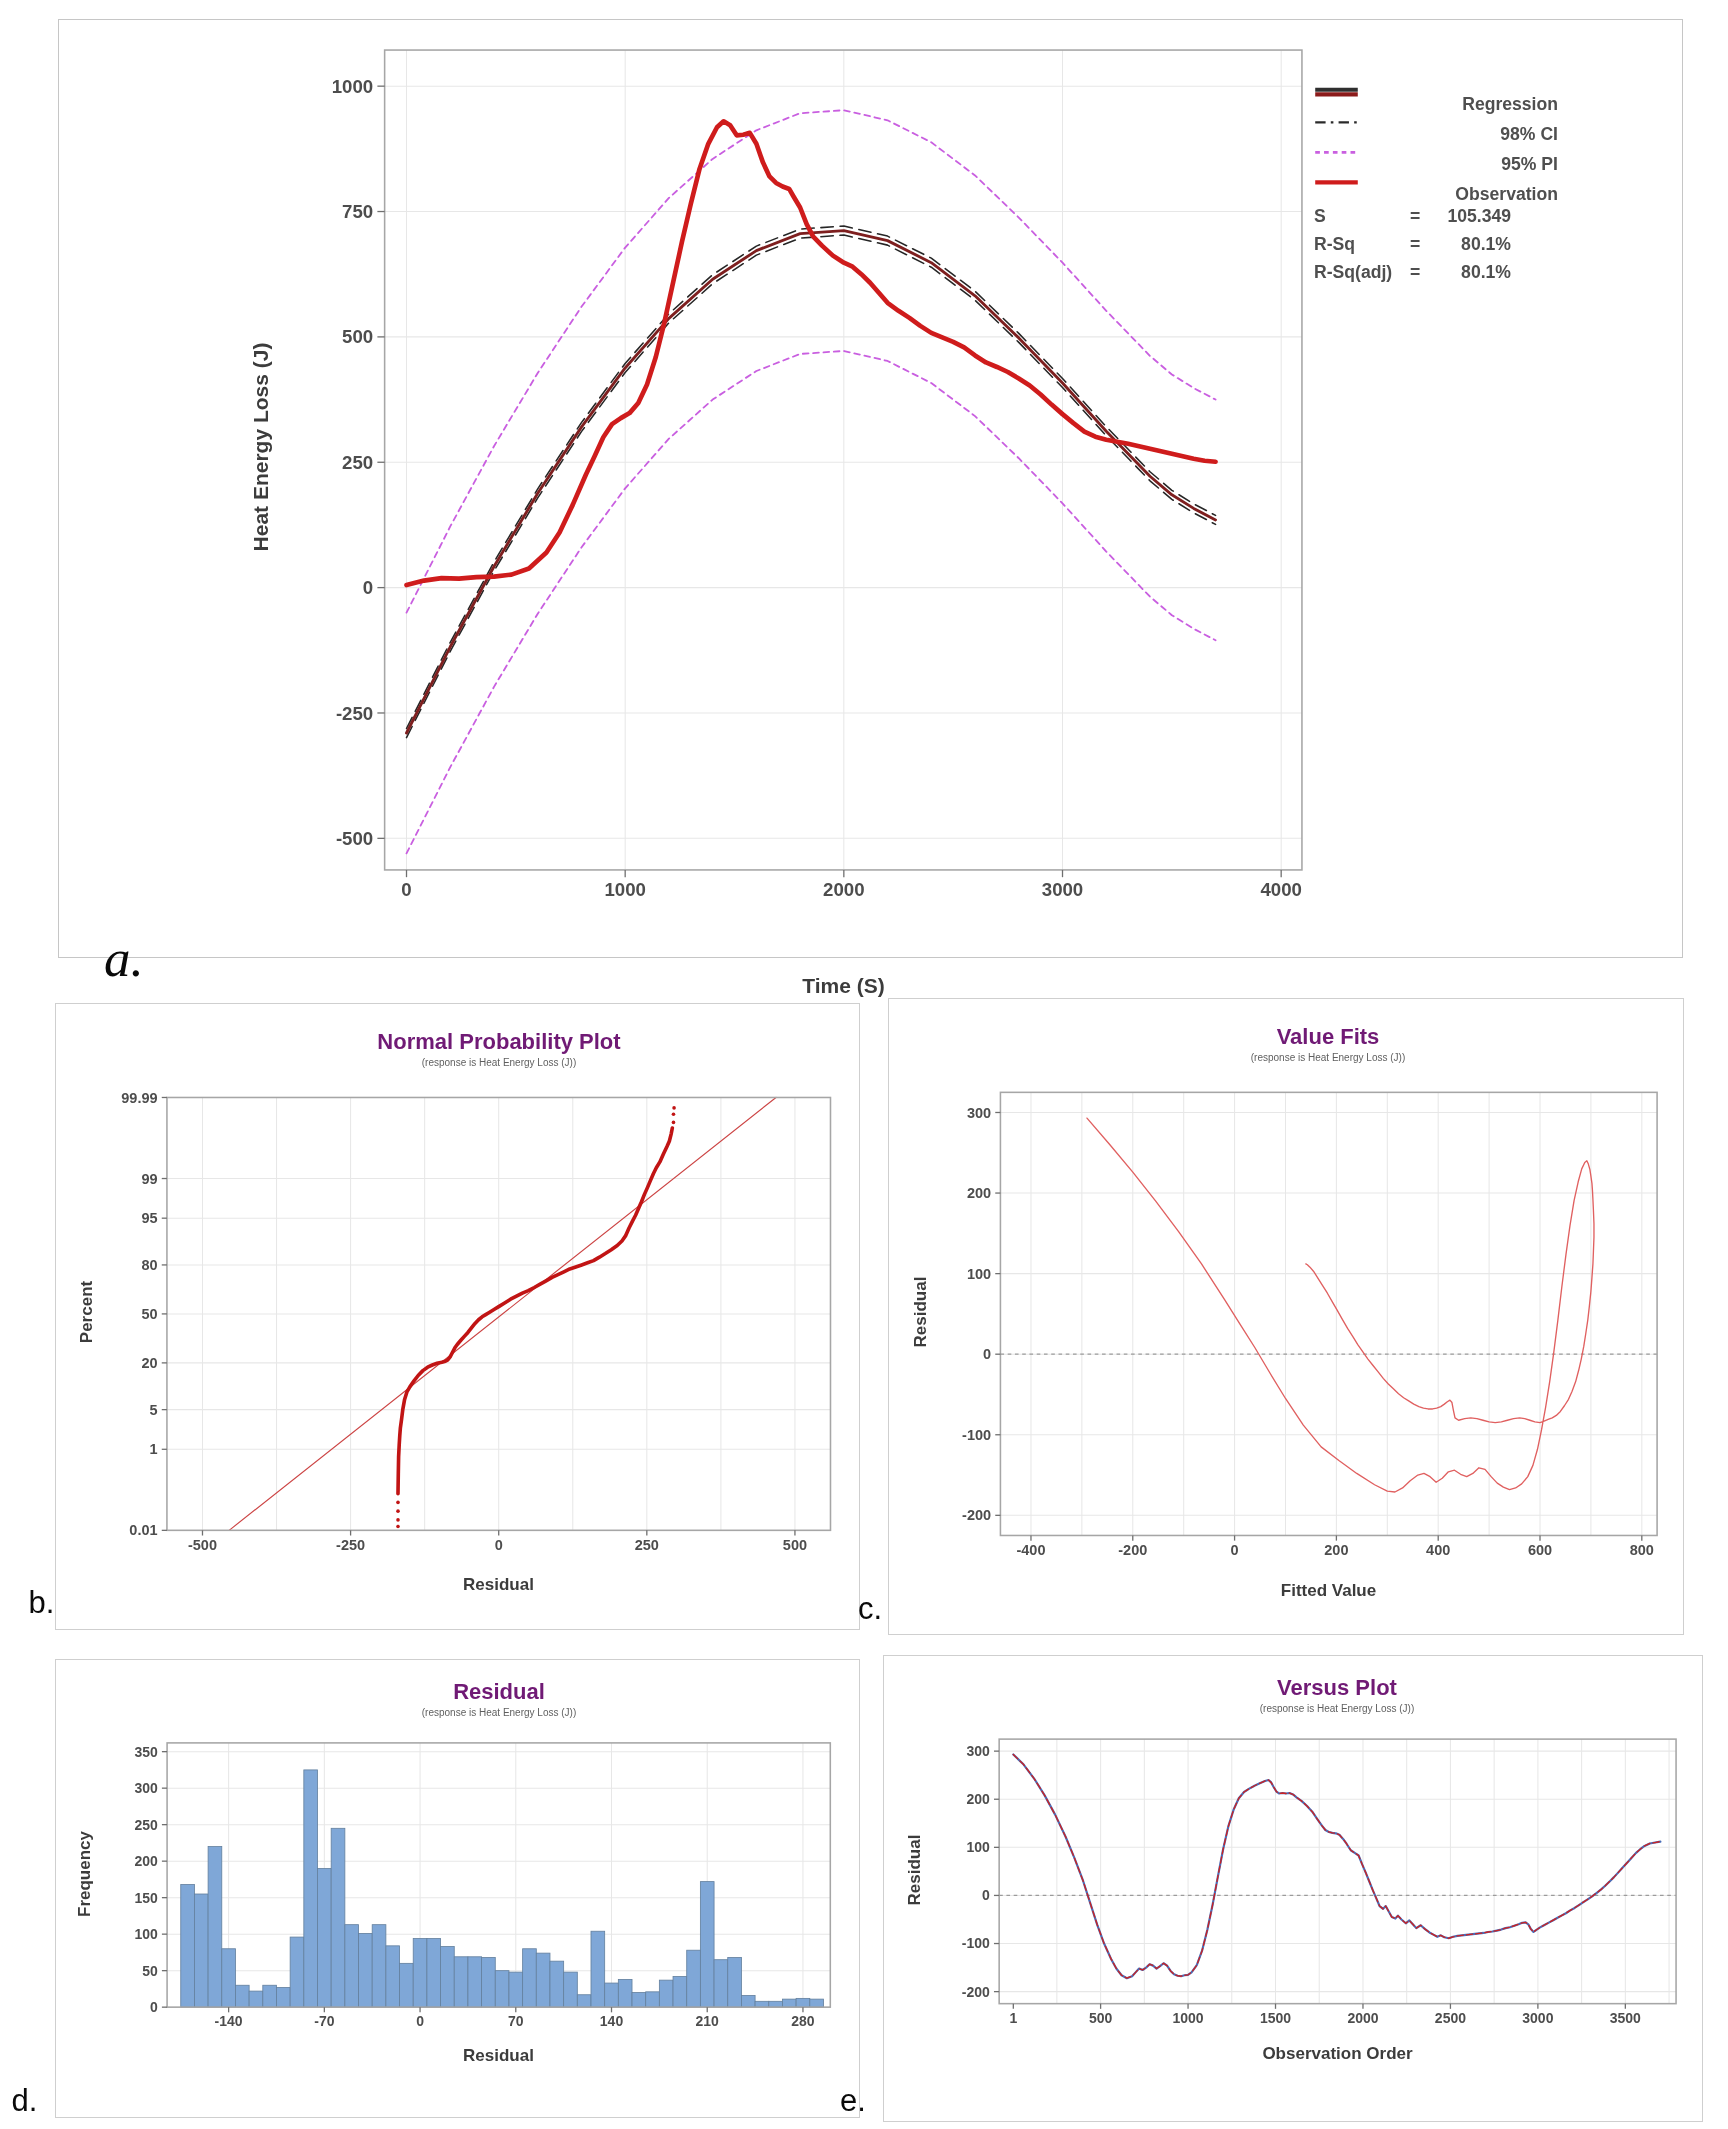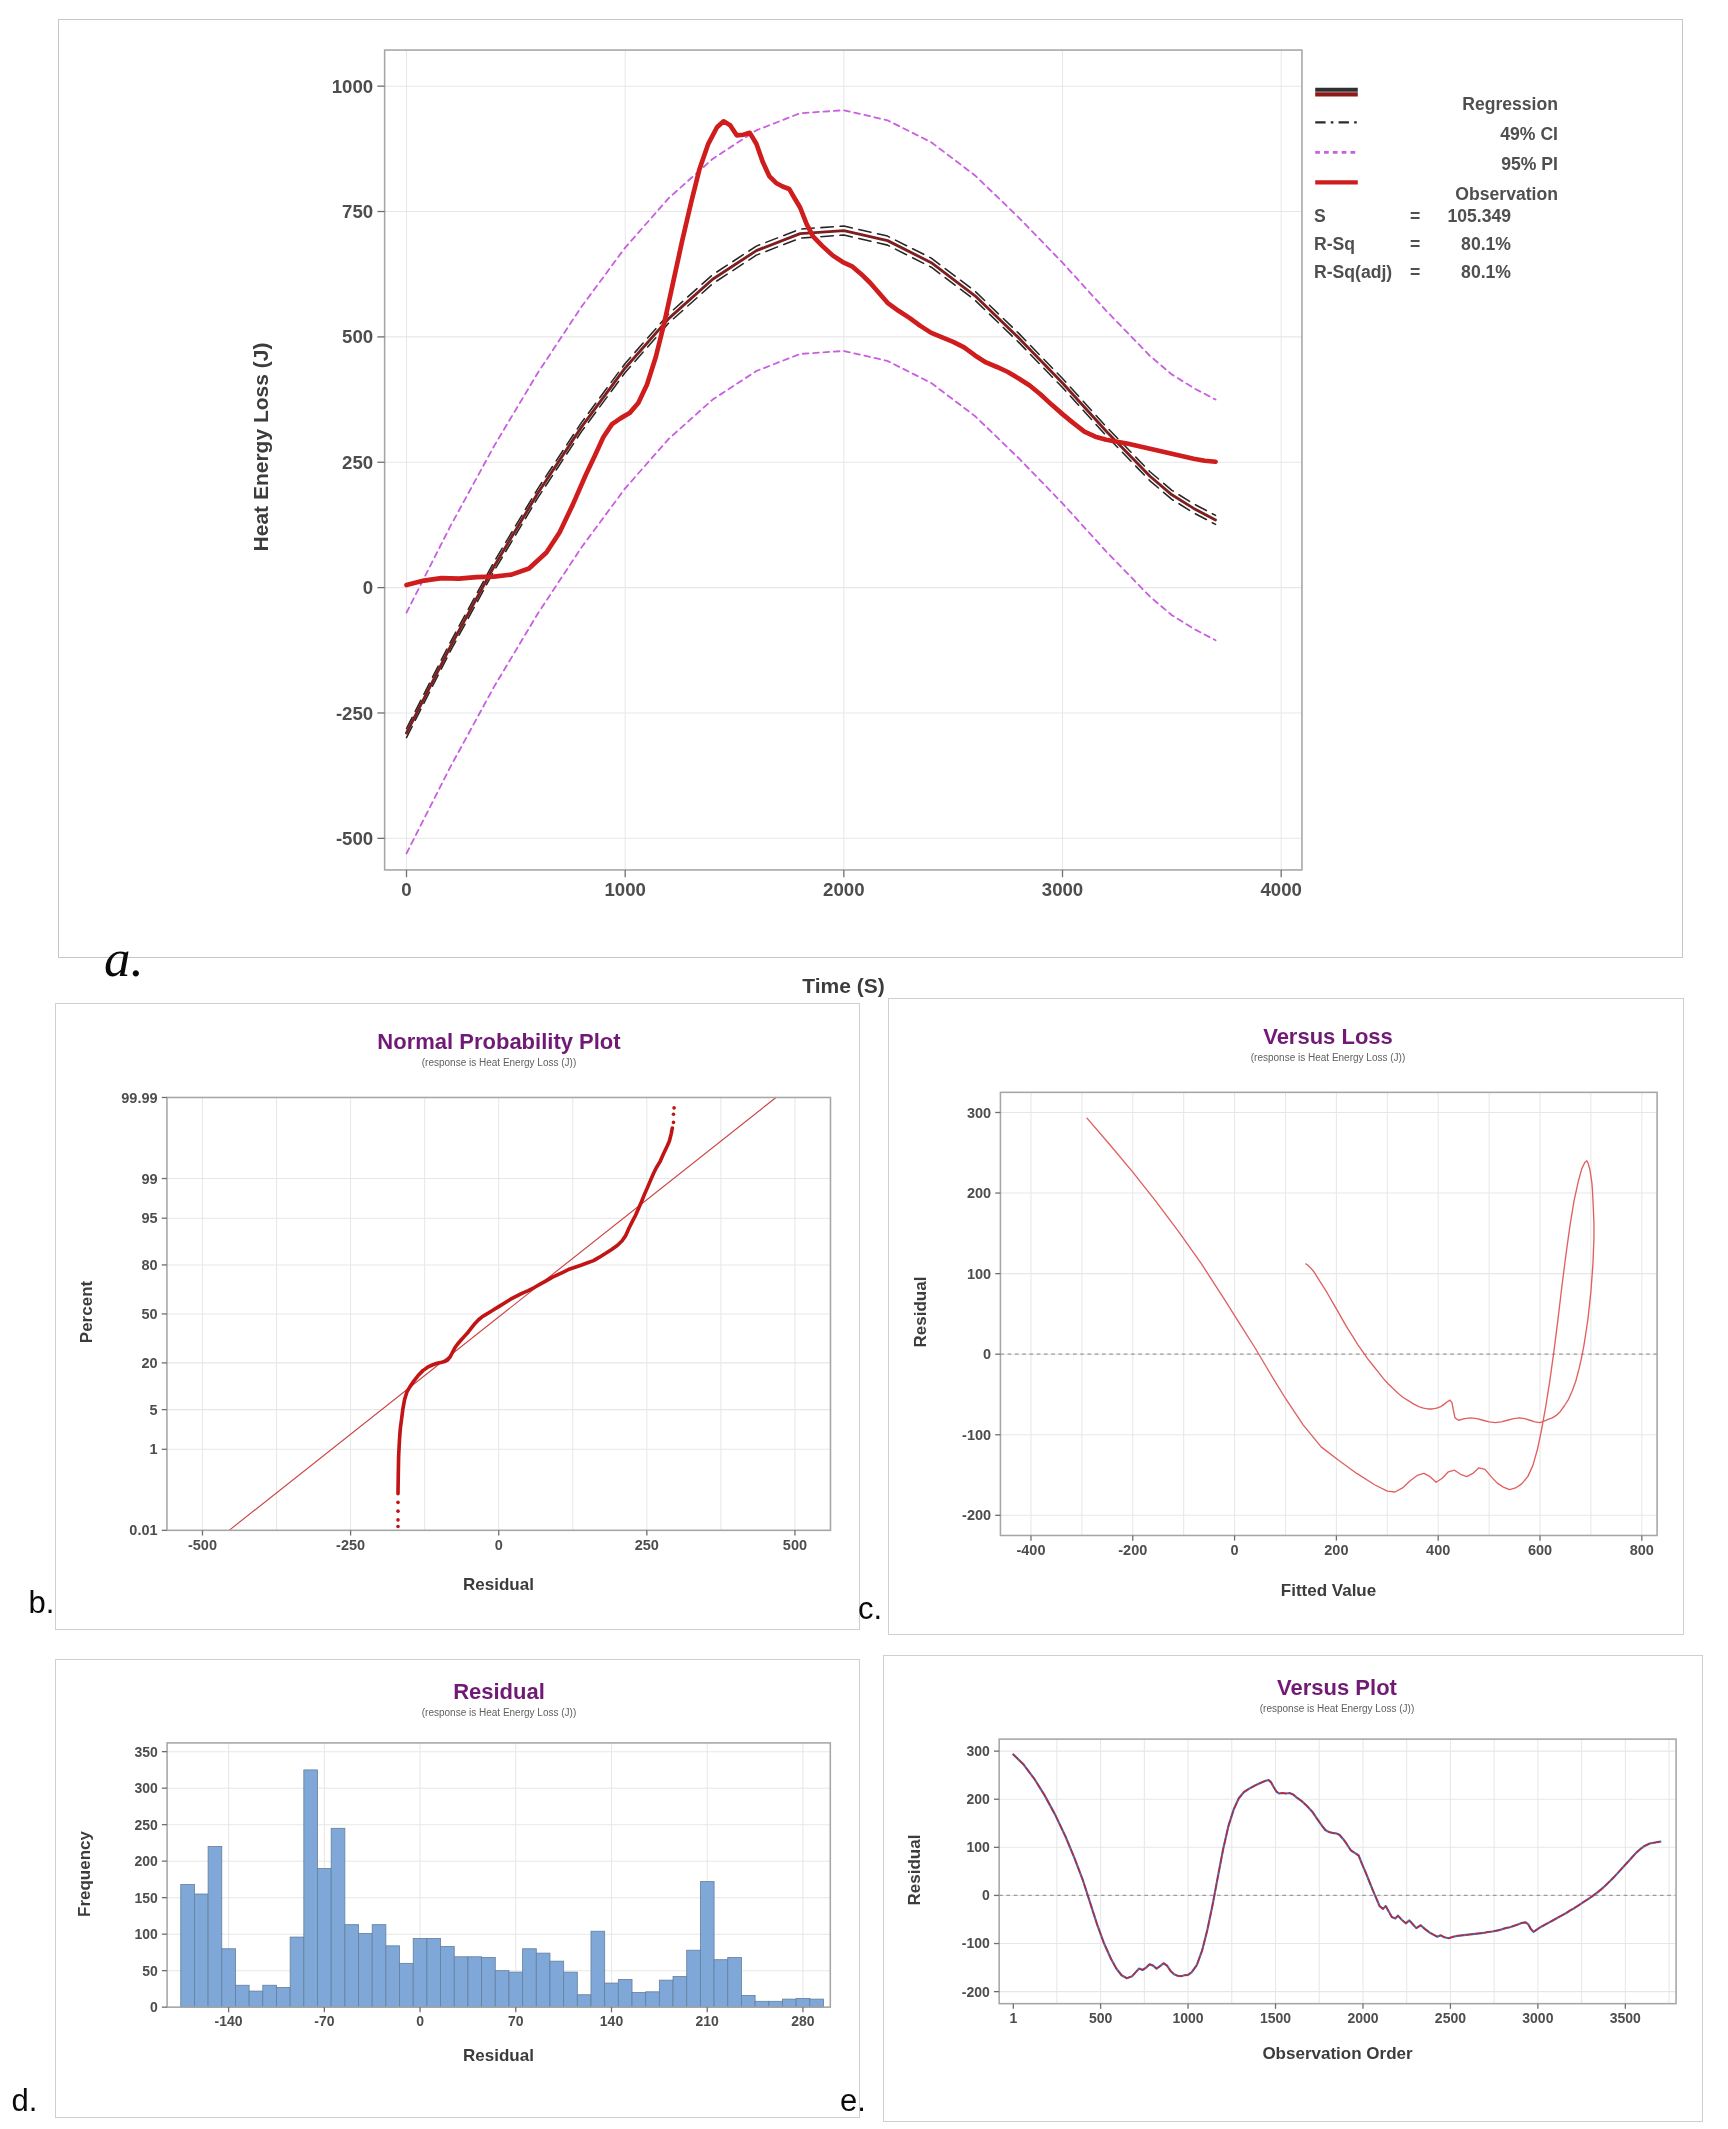--- a/index.html
+++ b/index.html
@@ -90,21 +90,21 @@
         <svg viewBox="0 0 86 36">
           <line x1="2" y1="13" x2="84" y2="13" stroke="#2f2f2f" stroke-width="8"></line>
           <line x1="2" y1="22" x2="84" y2="22" stroke="#8b1b1b" stroke-width="8"></line>
         </svg>
         <span class="llab">Regression</span>
       </div>
       <div class="lrow">
         <svg viewBox="0 0 86 36">
           <line x1="2" y1="18" x2="84" y2="18" stroke="#2a2a2a" stroke-width="4" stroke-dasharray="20 10 5 10"></line>
         </svg>
-        <span class="llab">49% CI</span>
+        <span class="llab">98% CI</span>
       </div>
       <div class="lrow">
         <svg viewBox="0 0 86 36">
           <line x1="2" y1="18" x2="84" y2="18" stroke="#c95fe0" stroke-width="5" stroke-dasharray="9 8"></line>
         </svg>
         <span class="llab">95% PI</span>
       </div>
       <div class="lrow">
         <svg viewBox="0 0 86 36">
           <line x1="2" y1="18" x2="84" y2="18" stroke="#cf1c1c" stroke-width="8"></line>
@@ -190,21 +190,21 @@
         <line x1="204" x2="214" y1="858.6578201455011" y2="858.6578201455011" stroke="#6f6f6f" stroke-width="2.5"></line>
         <text x="196" y="868.457820145501" text-anchor="end" fill="#4d4d4d" font-size="28" font-weight="600" font-family="Liberation Sans, sans-serif">1</text>
         <line x1="204" x2="214" y1="1015" y2="1015" stroke="#6f6f6f" stroke-width="2.5"></line>
         <text x="196" y="1024.8" text-anchor="end" fill="#4d4d4d" font-size="28" font-weight="600" font-family="Liberation Sans, sans-serif">0.01</text>
       </svg>
     <div class="vlabel" style="left:-73px;top:298px;">Percent</div>
     <div class="hlabel" style="left:313px;top:571px;width:259px;">Residual</div>
   </div>
 
   <div class="panel panel-c">
-    <div class="ptitle" style="left:180px;top:25px;width:518px;">Versus Loss</div>
+    <div class="ptitle" style="left:180px;top:25px;width:518px;">Value Fits</div>
     <div class="psub" style="left:180px;top:53px;width:518px;">(response is Heat Energy Loss (J))</div>
     <svg id="svg-c" viewBox="0 0 1532 1225">
         <line x1="273.93023255813955" x2="273.93023255813955" y1="180" y2="1035" stroke="#e7e7e7" stroke-width="2"></line>
         <line x1="372.1472868217054" x2="372.1472868217054" y1="180" y2="1035" stroke="#e7e7e7" stroke-width="2"></line>
         <line x1="470.36434108527135" x2="470.36434108527135" y1="180" y2="1035" stroke="#e7e7e7" stroke-width="2"></line>
         <line x1="568.5813953488372" x2="568.5813953488372" y1="180" y2="1035" stroke="#e7e7e7" stroke-width="2"></line>
         <line x1="666.7984496124031" x2="666.7984496124031" y1="180" y2="1035" stroke="#e7e7e7" stroke-width="2"></line>
         <line x1="765.015503875969" x2="765.015503875969" y1="180" y2="1035" stroke="#e7e7e7" stroke-width="2"></line>
         <line x1="863.232558139535" x2="863.232558139535" y1="180" y2="1035" stroke="#e7e7e7" stroke-width="2"></line>
         <line x1="961.4496124031008" x2="961.4496124031008" y1="180" y2="1035" stroke="#e7e7e7" stroke-width="2"></line>

